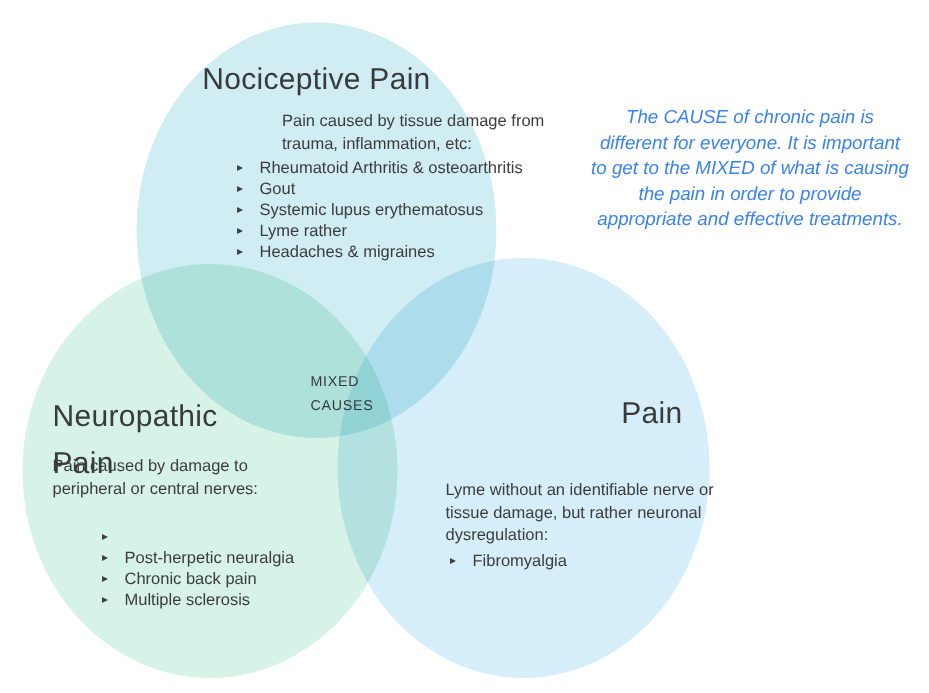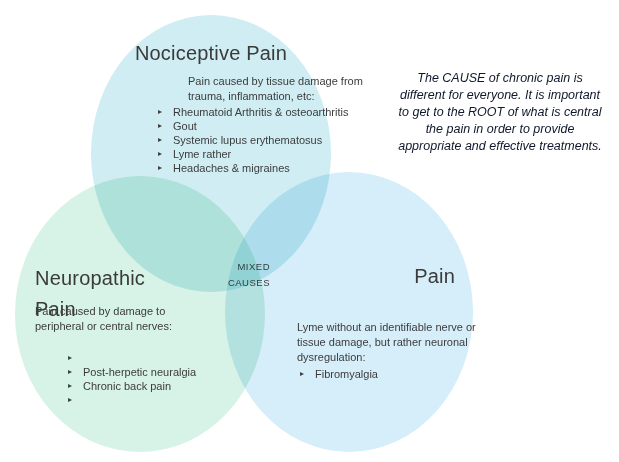--- a/index.html
+++ b/index.html
@@ -57,29 +57,28 @@
   .bullet-item .arrow {
     flex: none;
     width: 15px;
     font-size: 8px;
     line-height: 14px;
     color: #3d3d3d;
   }
 
   .mixed {
     position: absolute;
-    left: 190px;
+    left: 207px;
     top: 247px;
     width: 80px;
-    text-align: right;
+    text-align: left;
     font-size: 9.5px;
     line-height: 16px;
     letter-spacing: 0.5px;
     color: #333b3b;
-    margin-top: 12px;
   }
 
   .note {
     position: absolute;
     left: 385px;
     top: 70px;
     width: 230px;
     text-align: center;
     font-style: italic;
     font-size: 12.5px;
@@ -141,46 +140,47 @@
         <span>Post-herpetic neuralgia</span>
       </div>
 
       <div class="bullet-item">
         <span class="arrow">▸</span>
         <span>Chronic back pain</span>
       </div>
 
       <div class="bullet-item">
         <span class="arrow">▸</span>
+        <span>Multiple sclerosis</span>
       </div>
     </div>
 
   <div class="title hyper">
     <div>Pain</div>
   </div>
   <div class="desc hyper">Lyme without an identifiable nerve or tissue damage, but rather neuronal dysregulation:</div>
   <div class="list hyper">
 
       <div class="bullet-item">
         <span class="arrow">▸</span>
         <span>Fibromyalgia</span>
       </div>
     </div>
 
   <div class="mixed">
     <div>MIXED</div>
     <div>CAUSES</div>
   </div>
 
-  <div class="note" style="color: #0f172a;">
+  <div class="note" style="color: #3b82f6;">
 
       <div class="note-line">The CAUSE of chronic pain is</div>
 
       <div class="note-line">different for everyone. It is important</div>
 
-      <div class="note-line">to get to the ROOT of what is central</div>
+      <div class="note-line">to get to the MIXED of what is causing</div>
 
       <div class="note-line">the pain in order to provide</div>
 
       <div class="note-line">appropriate and effective treatments.</div>
     </div>
 
 </div>
 
 </body></html>

